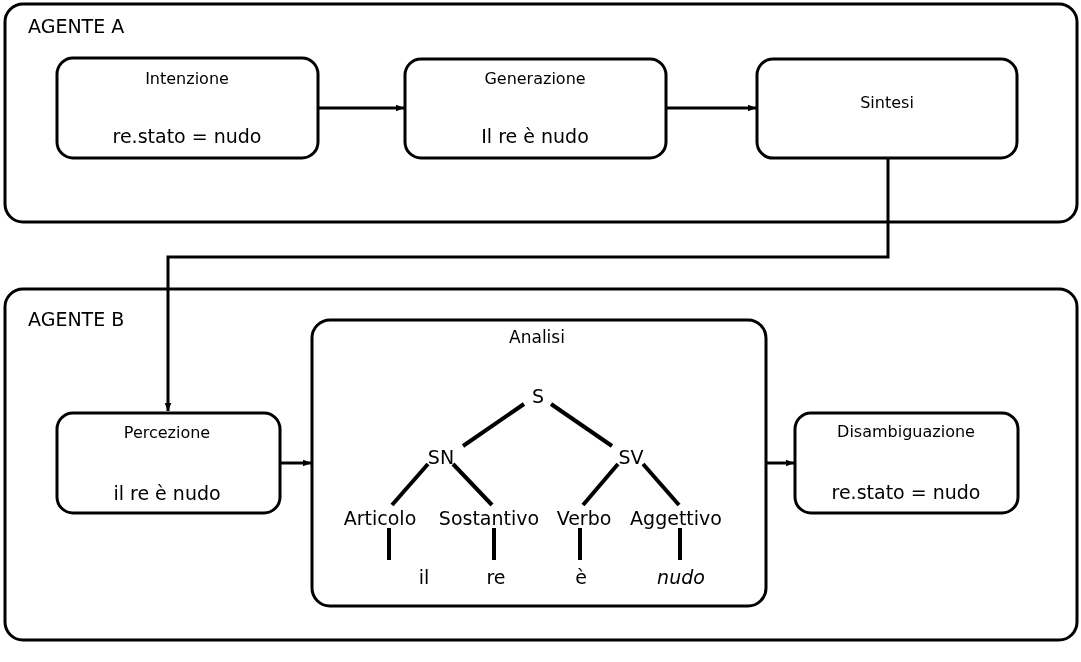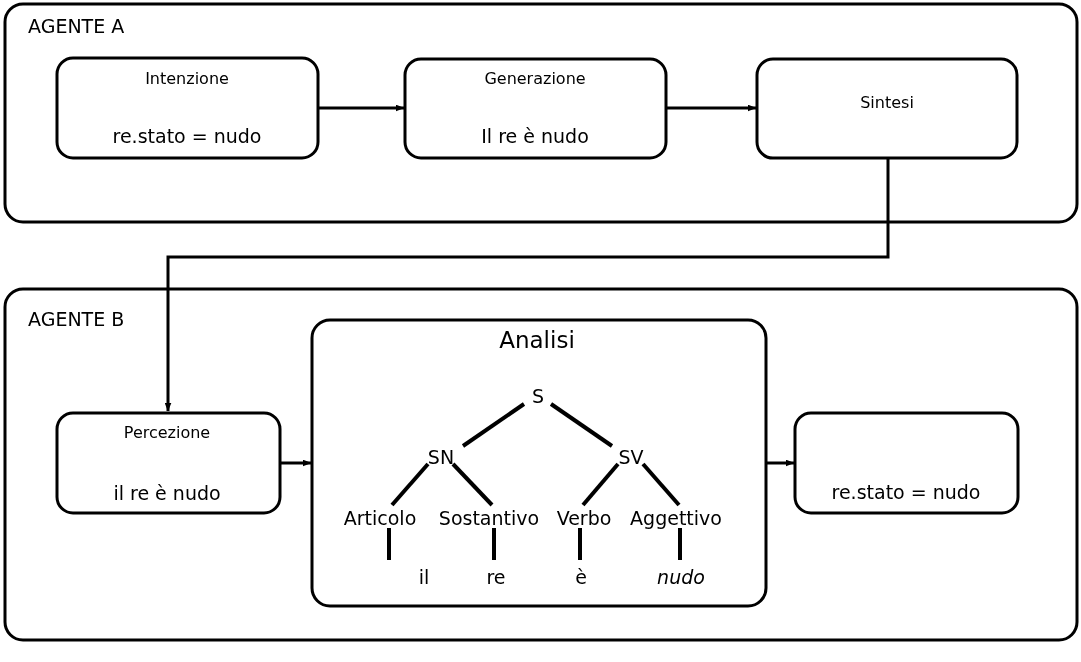--- a/index.html
+++ b/index.html
@@ -47,21 +47,21 @@
     font-size: 19px;
     text-align: center;
     transform: translateX(-50%);
   }
   .tree-leaf {
     font-size: 19px;
     text-align: center;
     transform: translateX(-50%);
   }
   .analisi-title {
-    font-size: 23px;
+    font-size: 17px;
     text-align: center;
     transform: translateX(-50%);
   }
 </style>
 </head>
 <body>
 
 <div id="canvas">
 
   <svg id="vector-layer" viewBox="0 0 1081 662" xmlns="http://www.w3.org/2000/svg">
@@ -123,20 +123,21 @@
   <div class="label box-title" style="left:535px; top:71px;text-align:center;">Generazione</div>
   <div class="label box-content" style="left:535px; top:127px;">Il re è nudo</div>
 
   <div class="label box-title" style="left:887px; top:71px;margin-top:24px;">Sintesi</div>
 
   <div class="label box-title" style="left:167px; top:425px;">Percezione</div>
   <div class="label box-content" style="left:167px; top:484px;">il re è nudo</div>
 
   <div class="label analisi-title" style="left:537px; top:329px;">Analisi</div>
 
+  <div class="label box-title" style="left:906px; top:424px;">Disambiguazione</div>
   <div class="label box-content" style="left:906px; top:483px;">re.stato = nudo</div>
 
   <div class="label tree-node" style="left:538px; top:387px;">S</div>
   <div class="label tree-node" style="left:441px; top:448px;">SN</div>
   <div class="label tree-node" style="left:631px; top:448px;">SV</div>
   <div class="label tree-node" style="left:380px; top:509px;">Articolo</div>
   <div class="label tree-node" style="left:489px; top:509px;">Sostantivo</div>
   <div class="label tree-node" style="left:584px; top:509px;">Verbo</div>
   <div class="label tree-node" style="left:676px; top:509px;">Aggettivo</div>
 

